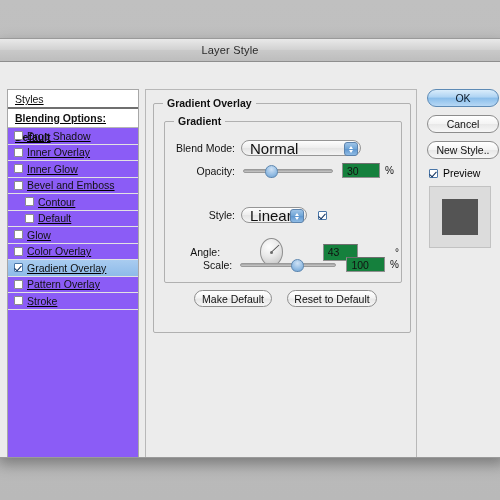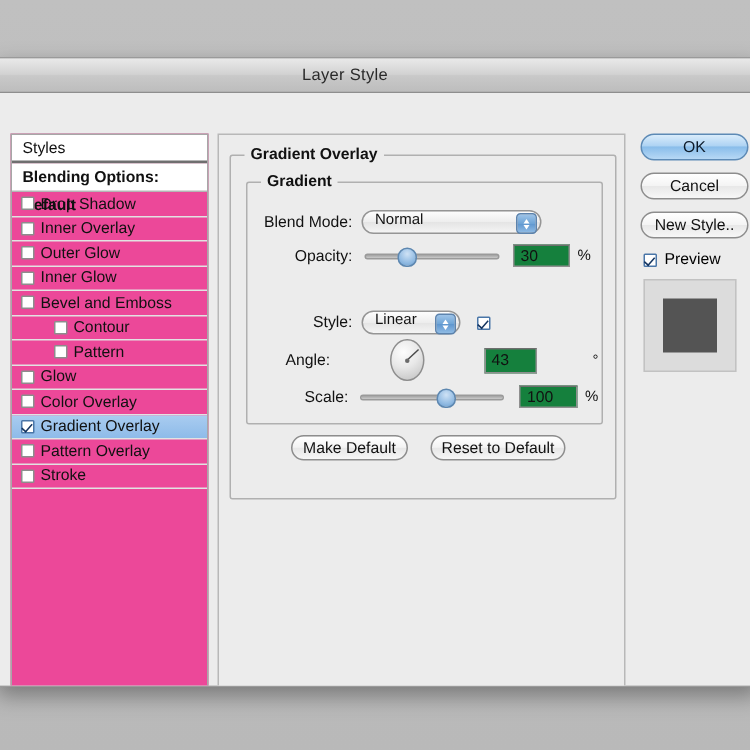--- a/index.html
+++ b/index.html
@@ -34,24 +34,25 @@
     letter-spacing:.2px;
     transform:translateX(-22px);
   }
   .body{
     position:absolute;left:0;top:23px;right:0;bottom:0;
     background:#ececec;
   }
   
   .sidebar{
     position:absolute;left:8px;top:27px;width:130px;height:378px;
-    background:#ec4899;
+    background:#8b5cf6;
     border:1px solid #a7a7a7;
     box-shadow:inset 0 1px 0 #d9d9d9;
     overflow:hidden;
+    text-decoration:underline;
   }
   .sb-head{
     height:19px;line-height:19px;padding-left:7px;
     font-size:10.5px;color:#111;
     background:#fff;
     border-bottom:2px solid #6f6f6f;
     box-sizing:border-box;
   }
   .sb-sub{
     height:19px;line-height:19px;padding-left:7px;
@@ -59,21 +60,21 @@
     background:#fff;
     border-bottom:1px solid #b5b5b5;
     box-sizing:border-box;
   }
   .sb-row{
     height:16.5px;display:flex;align-items:center;
     padding-left:6px;box-sizing:border-box;
     border-bottom:1px solid #e2e2e2;
     font-size:10.5px;color:#111;
   }
-  .sb-row.indent{padding-left:28px;}
+  .sb-row.indent{padding-left:17px;}
   .sb-row.sel{
     background:linear-gradient(#a9ccf0 0%,#8ebbe9 100%);
   }
   .sb-row .lbl{margin-left:4px;white-space:nowrap;}
   
   .cb{
     width:9px;height:9px;flex:0 0 9px;
     border:1px solid #8d8d8d;background:#fff;border-radius:1px;
     position:relative;box-sizing:border-box;
   }
@@ -100,22 +101,22 @@
   }
   #grpOuter{left:7px;top:13px;width:256px;height:228px;}
   #grpInner{left:10px;top:17px;width:236px;height:160px;}
   .row{position:absolute;display:flex;align-items:center;}
   .lab{font-size:10.5px;color:#111;text-align:right;white-space:nowrap;}
   
   .popup{
     height:16px;box-sizing:border-box;
     background:linear-gradient(#fdfdfd 0%,#ededed 50%,#e4e4e4 51%,#f4f4f4 100%);
     border:1px solid #959595;border-radius:8px;
-    display:flex;align-items:flex-start;
-    padding-left:8px;font-size:10px;color:#111;
+    display:flex;align-items:center;
+    padding-left:8px;font-size:15px;color:#111;
     position:relative;
   }
   .popup .arrows{
     position:absolute;right:2px;top:1px;width:12px;height:12px;
     background:linear-gradient(#9ec4e8 0%,#6ea4d6 50%,#5e96cf 51%,#8fbbe4 100%);
     border-radius:3px;border:1px solid #5c83ad;
     display:flex;flex-direction:column;align-items:center;justify-content:center;
   }
   .popup .arrows i{
     display:block;width:0;height:0;border-left:2.6px solid transparent;border-right:2.6px solid transparent;
@@ -231,37 +232,33 @@
             <div class="sb-row">
               <span class="cb"></span>
               <span class="lbl">Drop Shadow</span>
             </div>
             <div class="sb-row">
               <span class="cb"></span>
               <span class="lbl">Inner Overlay</span>
             </div>
             <div class="sb-row">
               <span class="cb"></span>
-              <span class="lbl">Outer Glow</span>
-            </div>
-            <div class="sb-row">
-              <span class="cb"></span>
               <span class="lbl">Inner Glow</span>
             </div>
             <div class="sb-row">
               <span class="cb"></span>
               <span class="lbl">Bevel and Emboss</span>
             </div>
             <div class="sb-row indent">
               <span class="cb"></span>
               <span class="lbl">Contour</span>
             </div>
             <div class="sb-row indent">
               <span class="cb"></span>
-              <span class="lbl">Pattern</span>
+              <span class="lbl">Default</span>
             </div>
             <div class="sb-row">
               <span class="cb"></span>
               <span class="lbl">Glow</span>
             </div>
             <div class="sb-row">
               <span class="cb"></span>
               <span class="lbl">Color Overlay</span>
             </div>
             <div class="sb-row sel">
@@ -318,21 +315,21 @@
                 <span class="arrows">
                     <i class="up"></i>
                     <i class="dn"></i>
                   </span>
               </div>
               <div class="chk" style="margin-left:11px;">
                 <span class="cb on blue"></span>
               </div>
             </div>
 
-            <div class="row" style="left:-2px;top:104px;width:236px;gap:32px;">
+            <div class="row" style="left:-2px;top:116px;width:236px;gap:32px;">
               <div class="lab" style="width:72px;">Angle:</div>
               <div class="dial" style="margin-left:8px;">
                 <div class="needle" id="angleNeedle" style="transform: rotate(-43deg);"></div>
                 <div class="hub"></div>
               </div>
               <div class="num" style="margin-left:8px;width:43px;height:17px;">
                 <span>43</span>
               </div>
               <span class="unit">°</span>
             </div>

